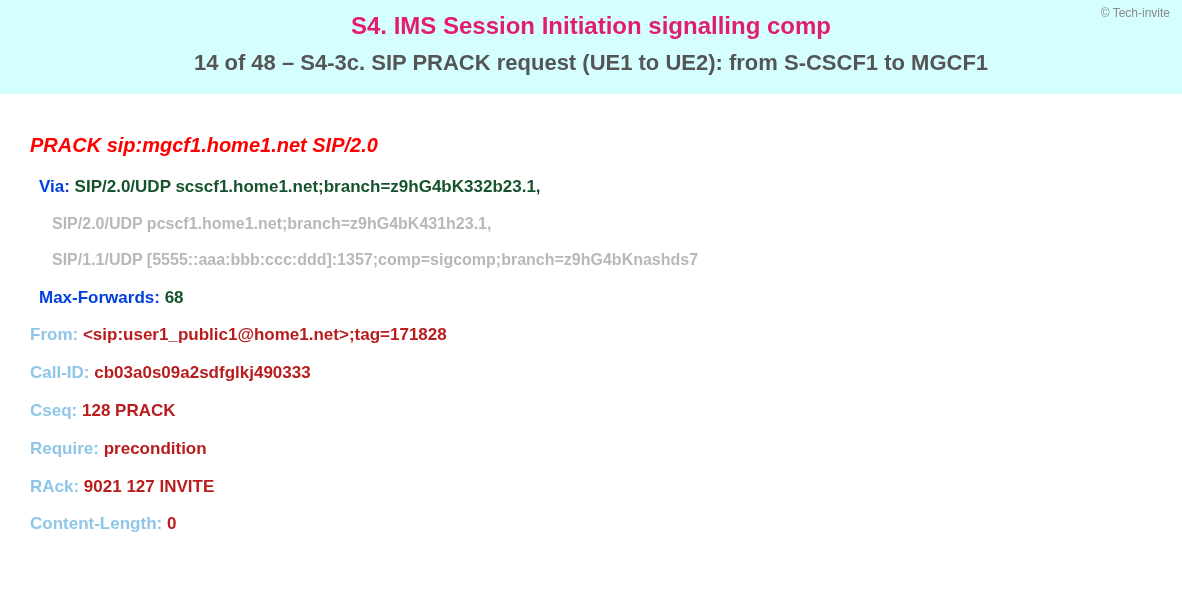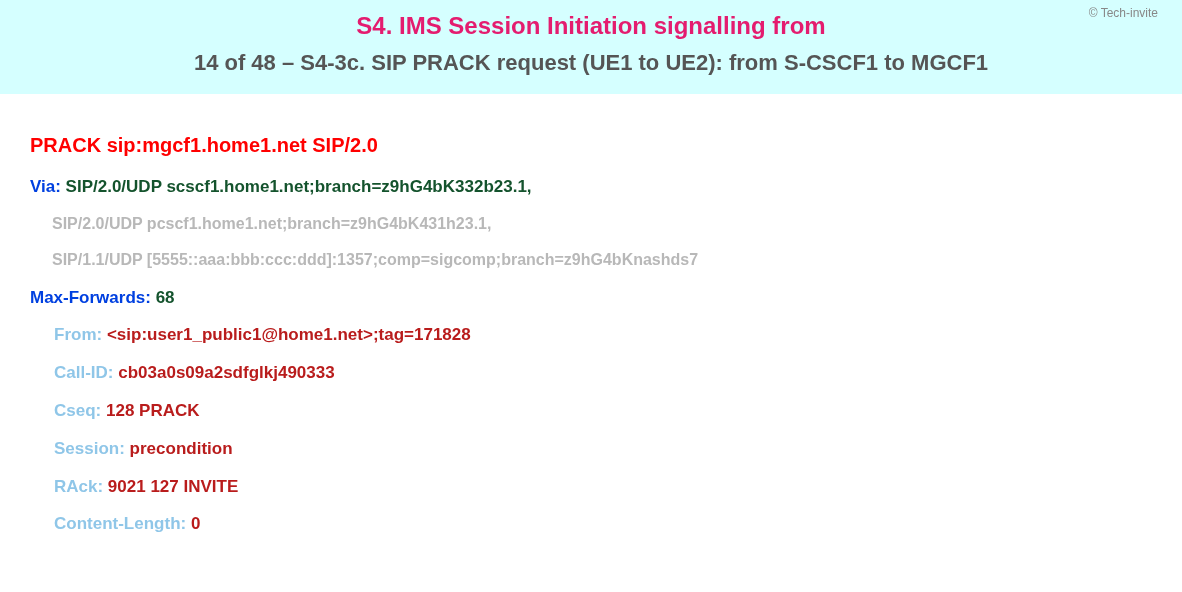--- a/index.html
+++ b/index.html
@@ -16,21 +16,21 @@
     }
     .header-banner {
       background: #d5ffff;
       padding: 12px 10px 18px 10px;
       text-align: center;
       position: relative;
     }
     .copyright {
       position: absolute;
       top: 6px;
-      right: 24px;
+      right: 12px;
       font-size: 12px;
       color: #888888;
     }
     .title {
       color: #e41c6f;
       font-size: 24px;
       font-weight: bold;
       margin-bottom: 10px;
     }
     .subtitle {
@@ -39,55 +39,56 @@
       font-weight: bold;
     }
     .content {
       padding: 40px 30px 20px 30px;
     }
     .request-line {
       font-size: 20px;
       font-weight: bold;
       color: #ff0000;
       margin-bottom: 18px;
+      font-style: italic;
     }
     .header-line {
       font-size: 17px;
       font-weight: bold;
       line-height: 1.4;
       margin-bottom: 14px;
     }
     .header-name-strong {
       color: #0040e0;
+      margin-left: 9px;
     }
     .header-value-strong {
       color: #14532d;
     }
     .header-name-faded {
       color: #8fc6e8;
-      margin-left: 24px;
     }
     .header-value-faded {
       color: #b91c1c;
     }
     .via-continuation {
       color: #b8b8b8;
       font-size: 16px;
       font-weight: bold;
       margin-left: 22px;
       margin-bottom: 14px;
       line-height: 1.4;
     }
   </style>
 </head>
 <body>
 
 <div class="header-banner">
   <div class="copyright">© Tech-invite</div>
-  <div class="title">S4. IMS Session Initiation signalling from</div>
+  <div class="title">S4. IMS Session Initiation signalling comp</div>
   <div class="subtitle">14 of 48 – S4-3c. SIP PRACK request (UE1 to UE2): from S-CSCF1 to MGCF1</div>
 </div>
 
 <div class="content">
 
   <div class="request-line">PRACK sip:mgcf1.home1.net SIP/2.0</div>
 
   <div class="header-line">
     <span class="header-name-strong">Via:</span>
     <span class="header-value-strong">SIP/2.0/UDP scscf1.home1.net;branch=z9hG4bK332b23.1,</span>
@@ -110,21 +111,21 @@
     <span class="header-name-faded">Call-ID:</span>
     <span class="header-value-faded">cb03a0s09a2sdfglkj490333</span>
   </div>
 
   <div class="header-line">
     <span class="header-name-faded">Cseq:</span>
     <span class="header-value-faded">128 PRACK</span>
   </div>
 
   <div class="header-line">
-    <span class="header-name-faded">Session:</span>
+    <span class="header-name-faded">Require:</span>
     <span class="header-value-faded">precondition</span>
   </div>
 
   <div class="header-line">
     <span class="header-name-faded">RAck:</span>
     <span class="header-value-faded">9021 127 INVITE</span>
   </div>
 
   <div class="header-line">
     <span class="header-name-faded">Content-Length:</span>

